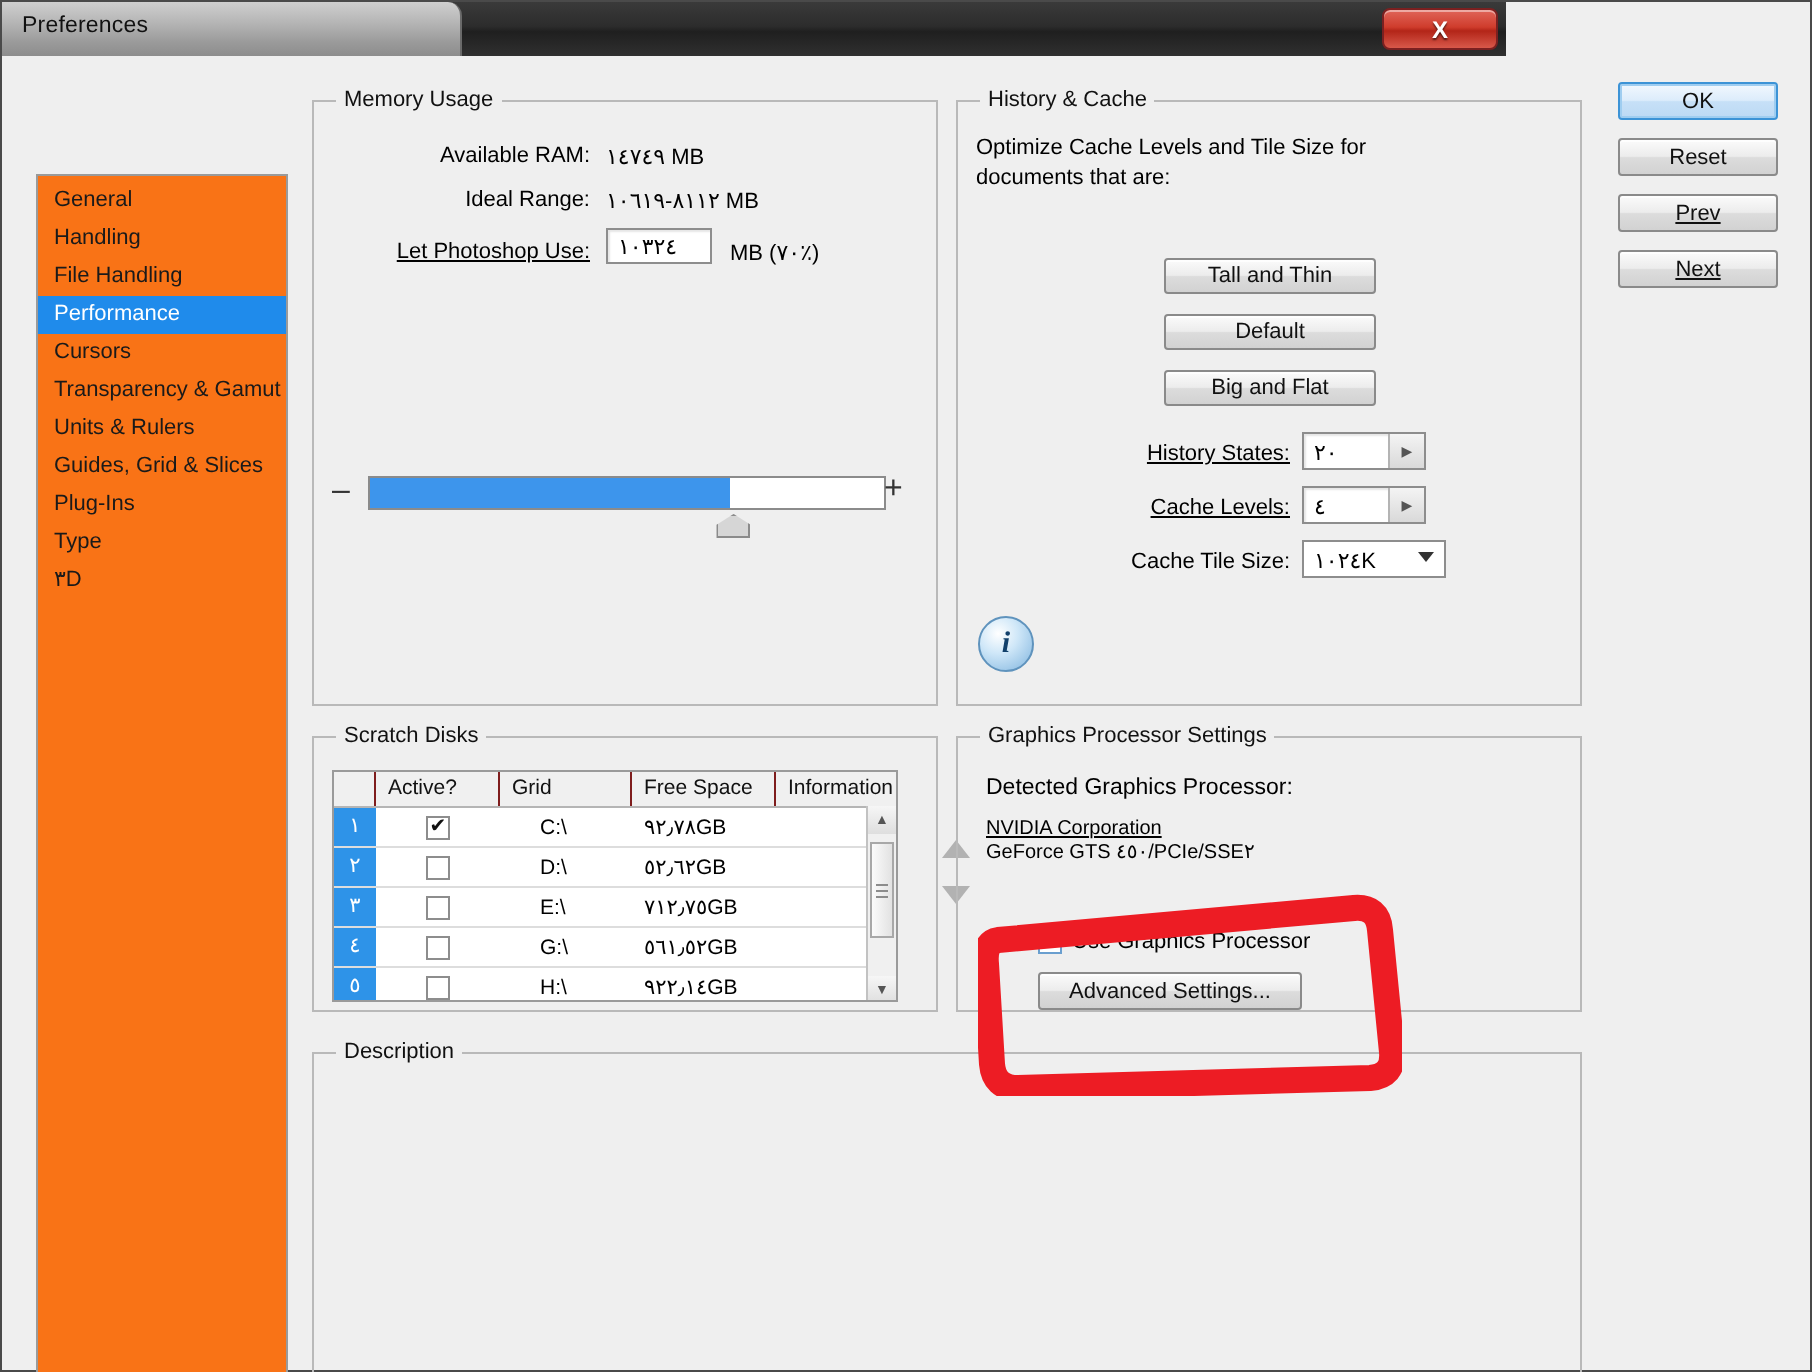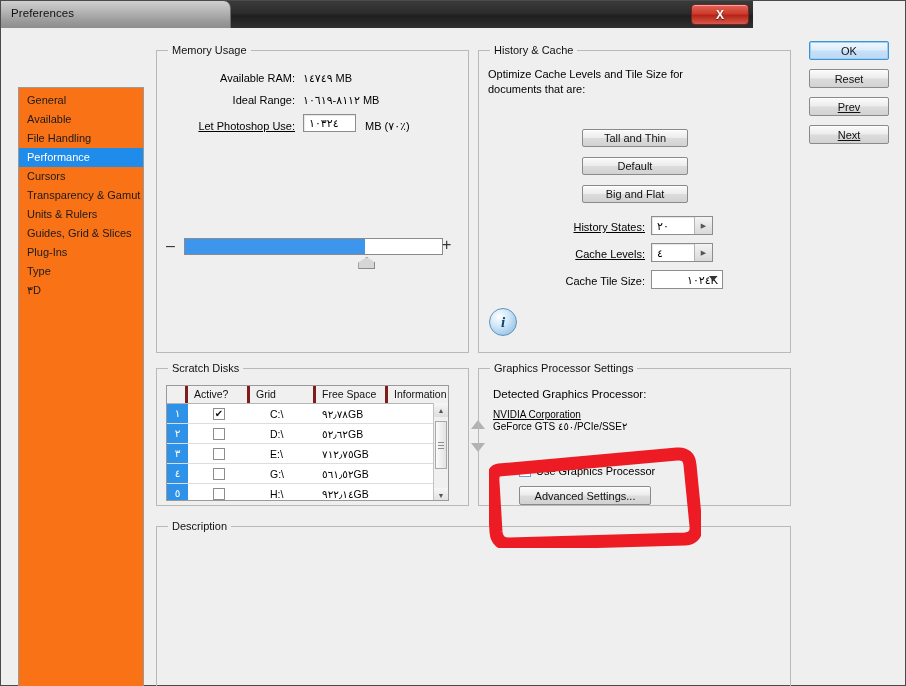--- a/index.html
+++ b/index.html
@@ -95,41 +95,41 @@
   .spin{position:absolute;width:62px;height:19px;border:1px solid #8d8d8d;box-sizing:border-box;background:#fff;
         box-shadow:inset 1px 1px 1px rgba(0,0,0,.10);}
   .spin .val{position:absolute;left:5px;top:3px;font-size:11px;}
   .spin .arrow{
     position:absolute;right:0;top:0;width:17px;height:17px;
     background:linear-gradient(to bottom,#f4f4f4,#d9d9d9);
     border-left:1px solid #b4b4b4;
     display:flex;align-items:center;justify-content:center;font-size:7px;color:#555;
   }
   .combo{position:absolute;width:72px;height:19px;border:1px solid #8d8d8d;box-sizing:border-box;background:#fff;}
-  .combo .val{position:absolute;left:5px;top:3px;font-size:11px;margin-left:30px;}
+  .combo .val{position:absolute;left:5px;top:3px;font-size:11px;}
   .combo .caret{position:absolute;right:5px;top:5px;width:0;height:0;
     border-left:4px solid transparent;border-right:4px solid transparent;border-top:5px solid #333;}
   .info-icon{
     position:absolute;left:488px;top:280px;width:26px;height:26px;border-radius:50%;
     background:radial-gradient(circle at 35% 30%,#ffffff 0%,#cfe7f8 40%,#7fb4de 100%);
     border:1px solid #5f93bd;color:#11406b;font-weight:bold;font-style:italic;
     font-size:15px;display:flex;align-items:center;justify-content:center;
     font-family:"Liberation Serif",serif;
   }
   .info-text{position:absolute;left:524px;top:276px;width:250px;font-size:10px;line-height:13px;color:#222;}
 
   
   #grp-scratch{left:155px;top:340px;width:313px;height:138px;}
   .table{
     position:absolute;left:165px;top:357px;width:283px;height:116px;
     background:#fff;border:1px solid #9a9a9a;box-sizing:border-box;overflow:hidden;
   }
   .thead{display:flex;height:17px;background:#f0f0f0;border-bottom:1px solid #b5b5b5;}
   .th{font-size:10.5px;line-height:17px;padding-left:6px;box-sizing:border-box;
-      border-right:3px solid #7f1d1d;color:#111;}
+      border-right:1px solid #7f1d1d;color:#111;}
   .th.c0{width:21px;padding-left:0;}
   .th.c1{width:62px;}
   .th.c2{width:66px;}
   .th.c3{width:72px;}
   .th.c4{width:60px;border-right:none;}
   .trow{display:flex;height:19px;border-bottom:1px solid #dddddd;align-items:center;}
   .td{font-size:10.5px;box-sizing:border-box;}
   .td.c0{width:21px;background:#2e93e8;color:#fff;height:19px;line-height:19px;text-align:center;}
   .td.c1{width:62px;display:flex;align-items:center;justify-content:center;}
   .td.c2{width:66px;padding-left:20px;}
@@ -183,21 +183,21 @@
     <div class="title-tab">
       <div class="title-text">Preferences</div>
     </div>
     <div class="close-btn">X</div>
   </div>
 
   <div class="content">
 
     <div class="sidebar">
       <div class="side-item">General</div>
-      <div class="side-item">Available</div>
+      <div class="side-item">Handling</div>
       <div class="side-item">File Handling</div>
       <div class="side-item sel">Performance</div>
       <div class="side-item">Cursors</div>
       <div class="side-item">Transparency &amp; Gamut</div>
       <div class="side-item">Units &amp; Rulers</div>
       <div class="side-item">Guides, Grid &amp; Slices</div>
       <div class="side-item">Plug-Ins</div>
       <div class="side-item">Type</div>
       <div class="side-item">٣D</div>
     </div>

